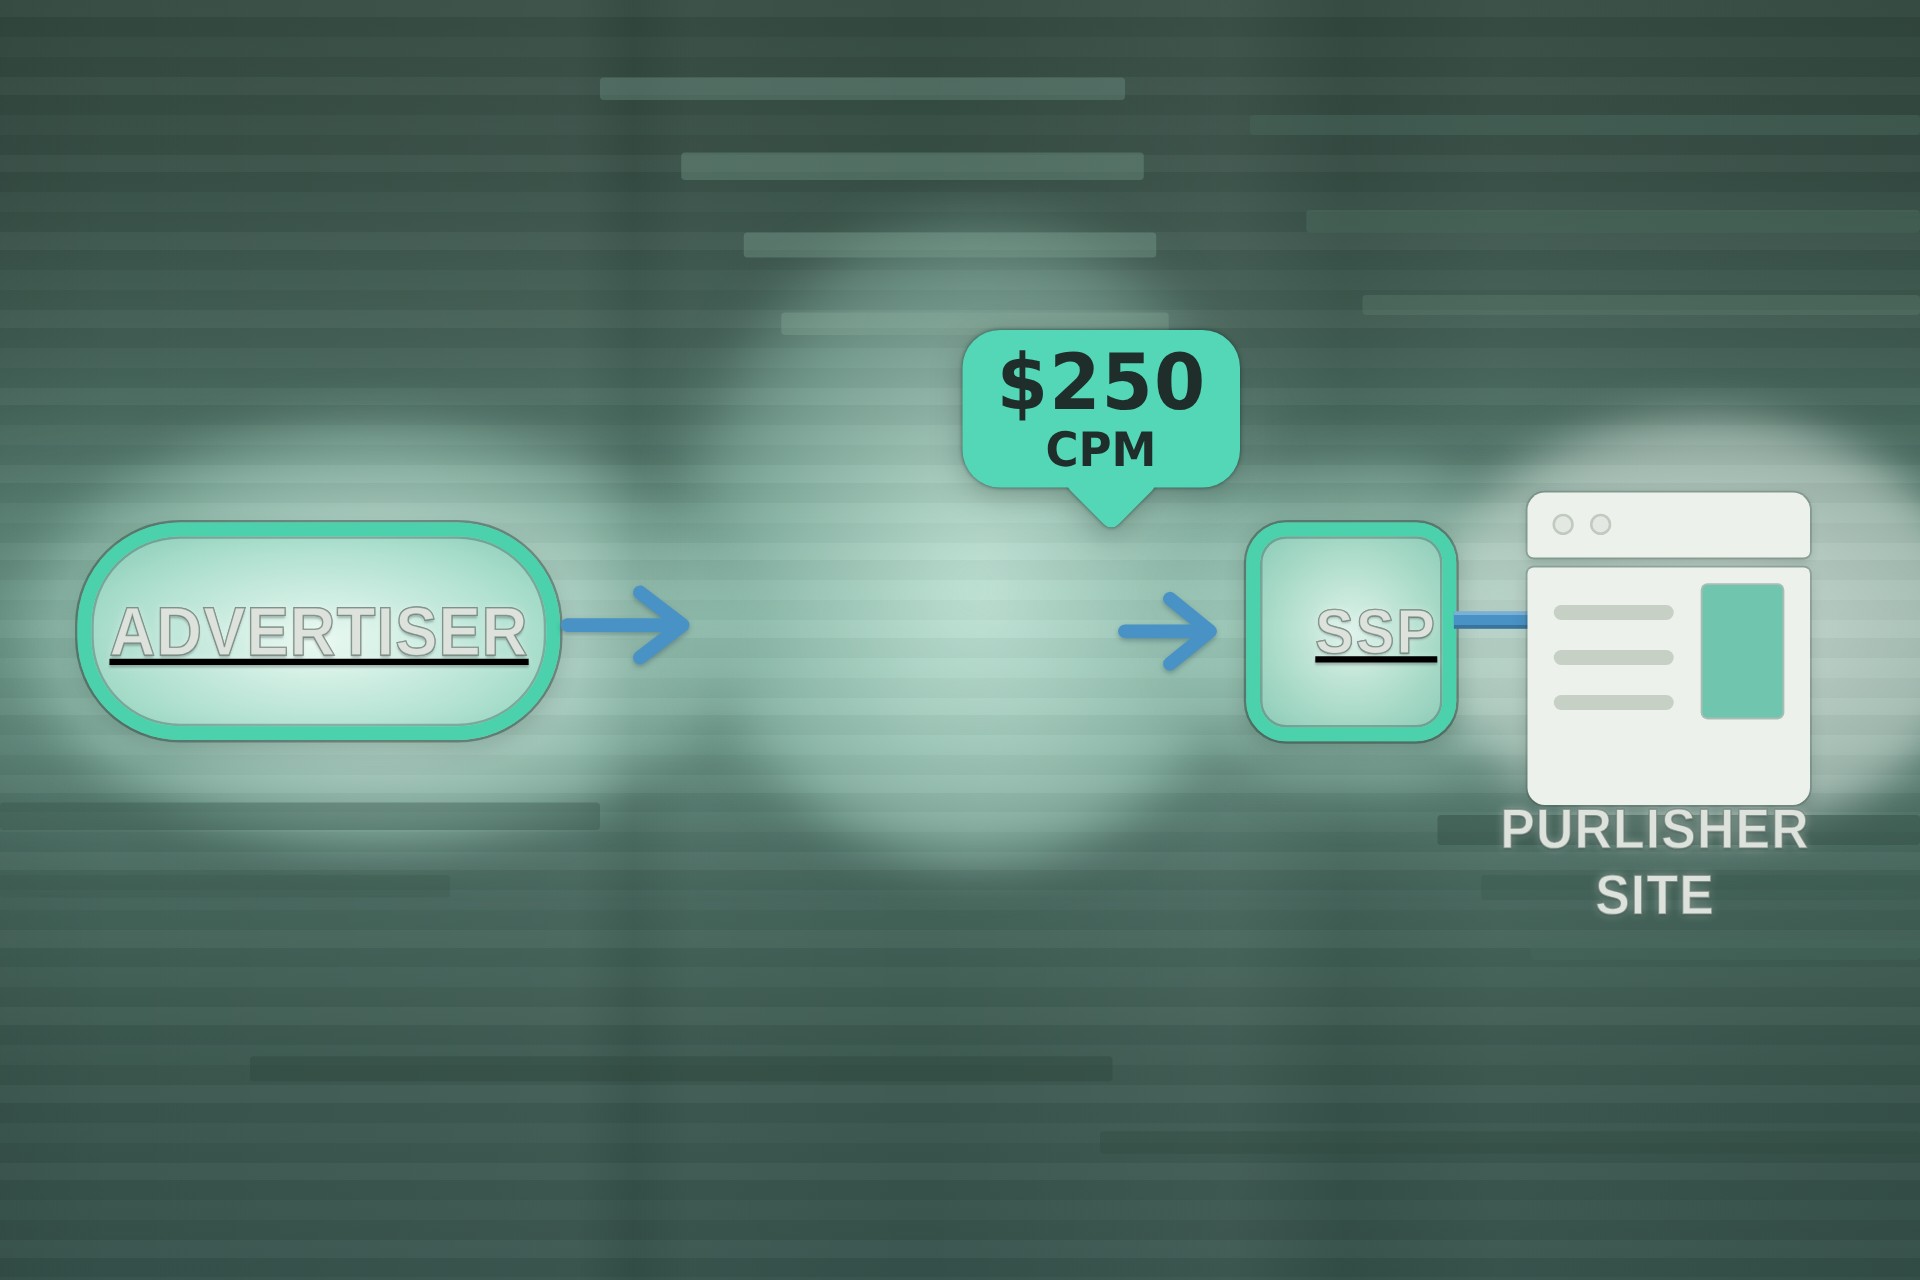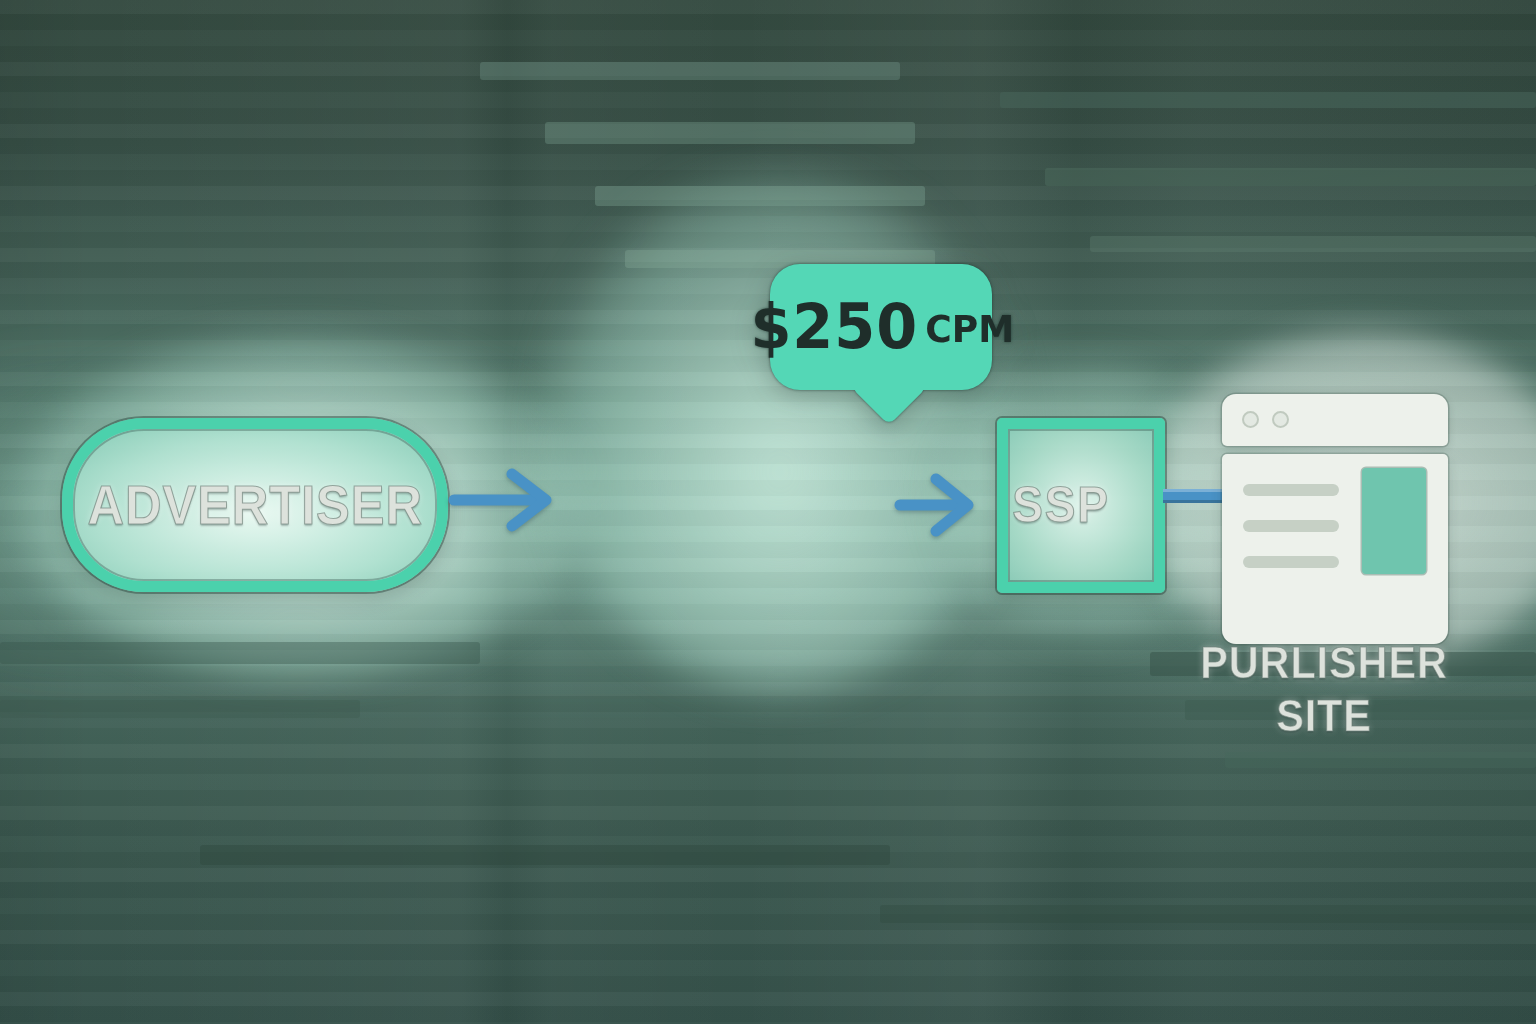--- a/index.html
+++ b/index.html
@@ -56,35 +56,36 @@
   
   .node {
     position: absolute;
     box-sizing: border-box;
     border: 11px solid var(--node-border, #4bd1ac);
     box-shadow:
       0 0 0 2px rgba(22,44,38,0.38),
       inset 0 0 0 2px rgba(22,44,38,0.28),
       0 8px 18px rgba(18,38,32,0.20);
     display: flex;
-    align-items: flex-start;
+    align-items: flex-end;
     justify-content: center;
     flex-direction: column;
+    text-decoration: underline;
   }
   .node-advertiser {
     left:62px; top:418px; width:386px; height:174px; border-radius:82px;
     background: radial-gradient(ellipse at 50% 55%, rgba(235,250,243,0.95) 0%, rgba(176,226,209,0.92) 62%, rgba(132,204,182,0.92) 100%);
   }
   .node-exchange {
     left:583px; top:383px; width:315px; height:234px;
     border-radius:58px; border-top-right-radius:0;
     background: radial-gradient(ellipse at 50% 52%, rgba(232,249,242,0.90) 0%, rgba(172,222,204,0.85) 64%, rgba(140,206,186,0.85) 100%);
   }
   .node-ssp {
-    left:997px; top:418px; width:168px; height:175px; border-radius:5px;
+    left:997px; top:418px; width:168px; height:175px; border-radius:32px;
     background: radial-gradient(ellipse at 50% 50%, rgba(226,246,238,0.92) 0%, rgba(168,220,201,0.9) 66%, rgba(140,206,186,0.9) 100%);
   }
 
   .node-label {
     font-weight: bold;
     color: var(--label-text, #dde2dc);
     letter-spacing: 1px;
     -webkit-text-stroke: 1.1px rgba(104,122,115,0.62);
     text-shadow: 0 2px 2px rgba(28,48,42,0.30), 0 0 8px rgba(255,255,255,0.35);
     transform: scaleX(0.92);
@@ -121,21 +122,21 @@
     border-radius: 30px;
   }
   .bubble-tail {
     position:absolute; left:92px; top:96px; width:54px; height:54px;
     background: var(--bubble-fill, #54d7b6);
     transform: rotate(45deg);
     border-radius: 8px;
   }
   .bubble-text {
     position:absolute; left:0; top:0; width:222px; height:126px;
-    display:flex; flex-direction:row; align-items:center; justify-content:center;
+    display:flex; flex-direction:column; align-items:center; justify-content:center;
     color: var(--bubble-text, #1f2e2a);
     font-family: "DejaVu Sans", "Liberation Sans", sans-serif;
   }
   .bubble-amount { font-size: 62px; font-weight: 800; letter-spacing: 1px; line-height: 1; transform: scaleX(0.95); }
   .bubble-unit   { font-size: 38px; font-weight: 800; line-height: 1; margin-top: 4px; transform: scaleX(0.95); }
 
   
   .browser { left:1222px; top:394px; width:226px; height:252px; position:absolute; }
   .browser-header {
     position:absolute; left:0; top:0; width:226px; height:52px;

